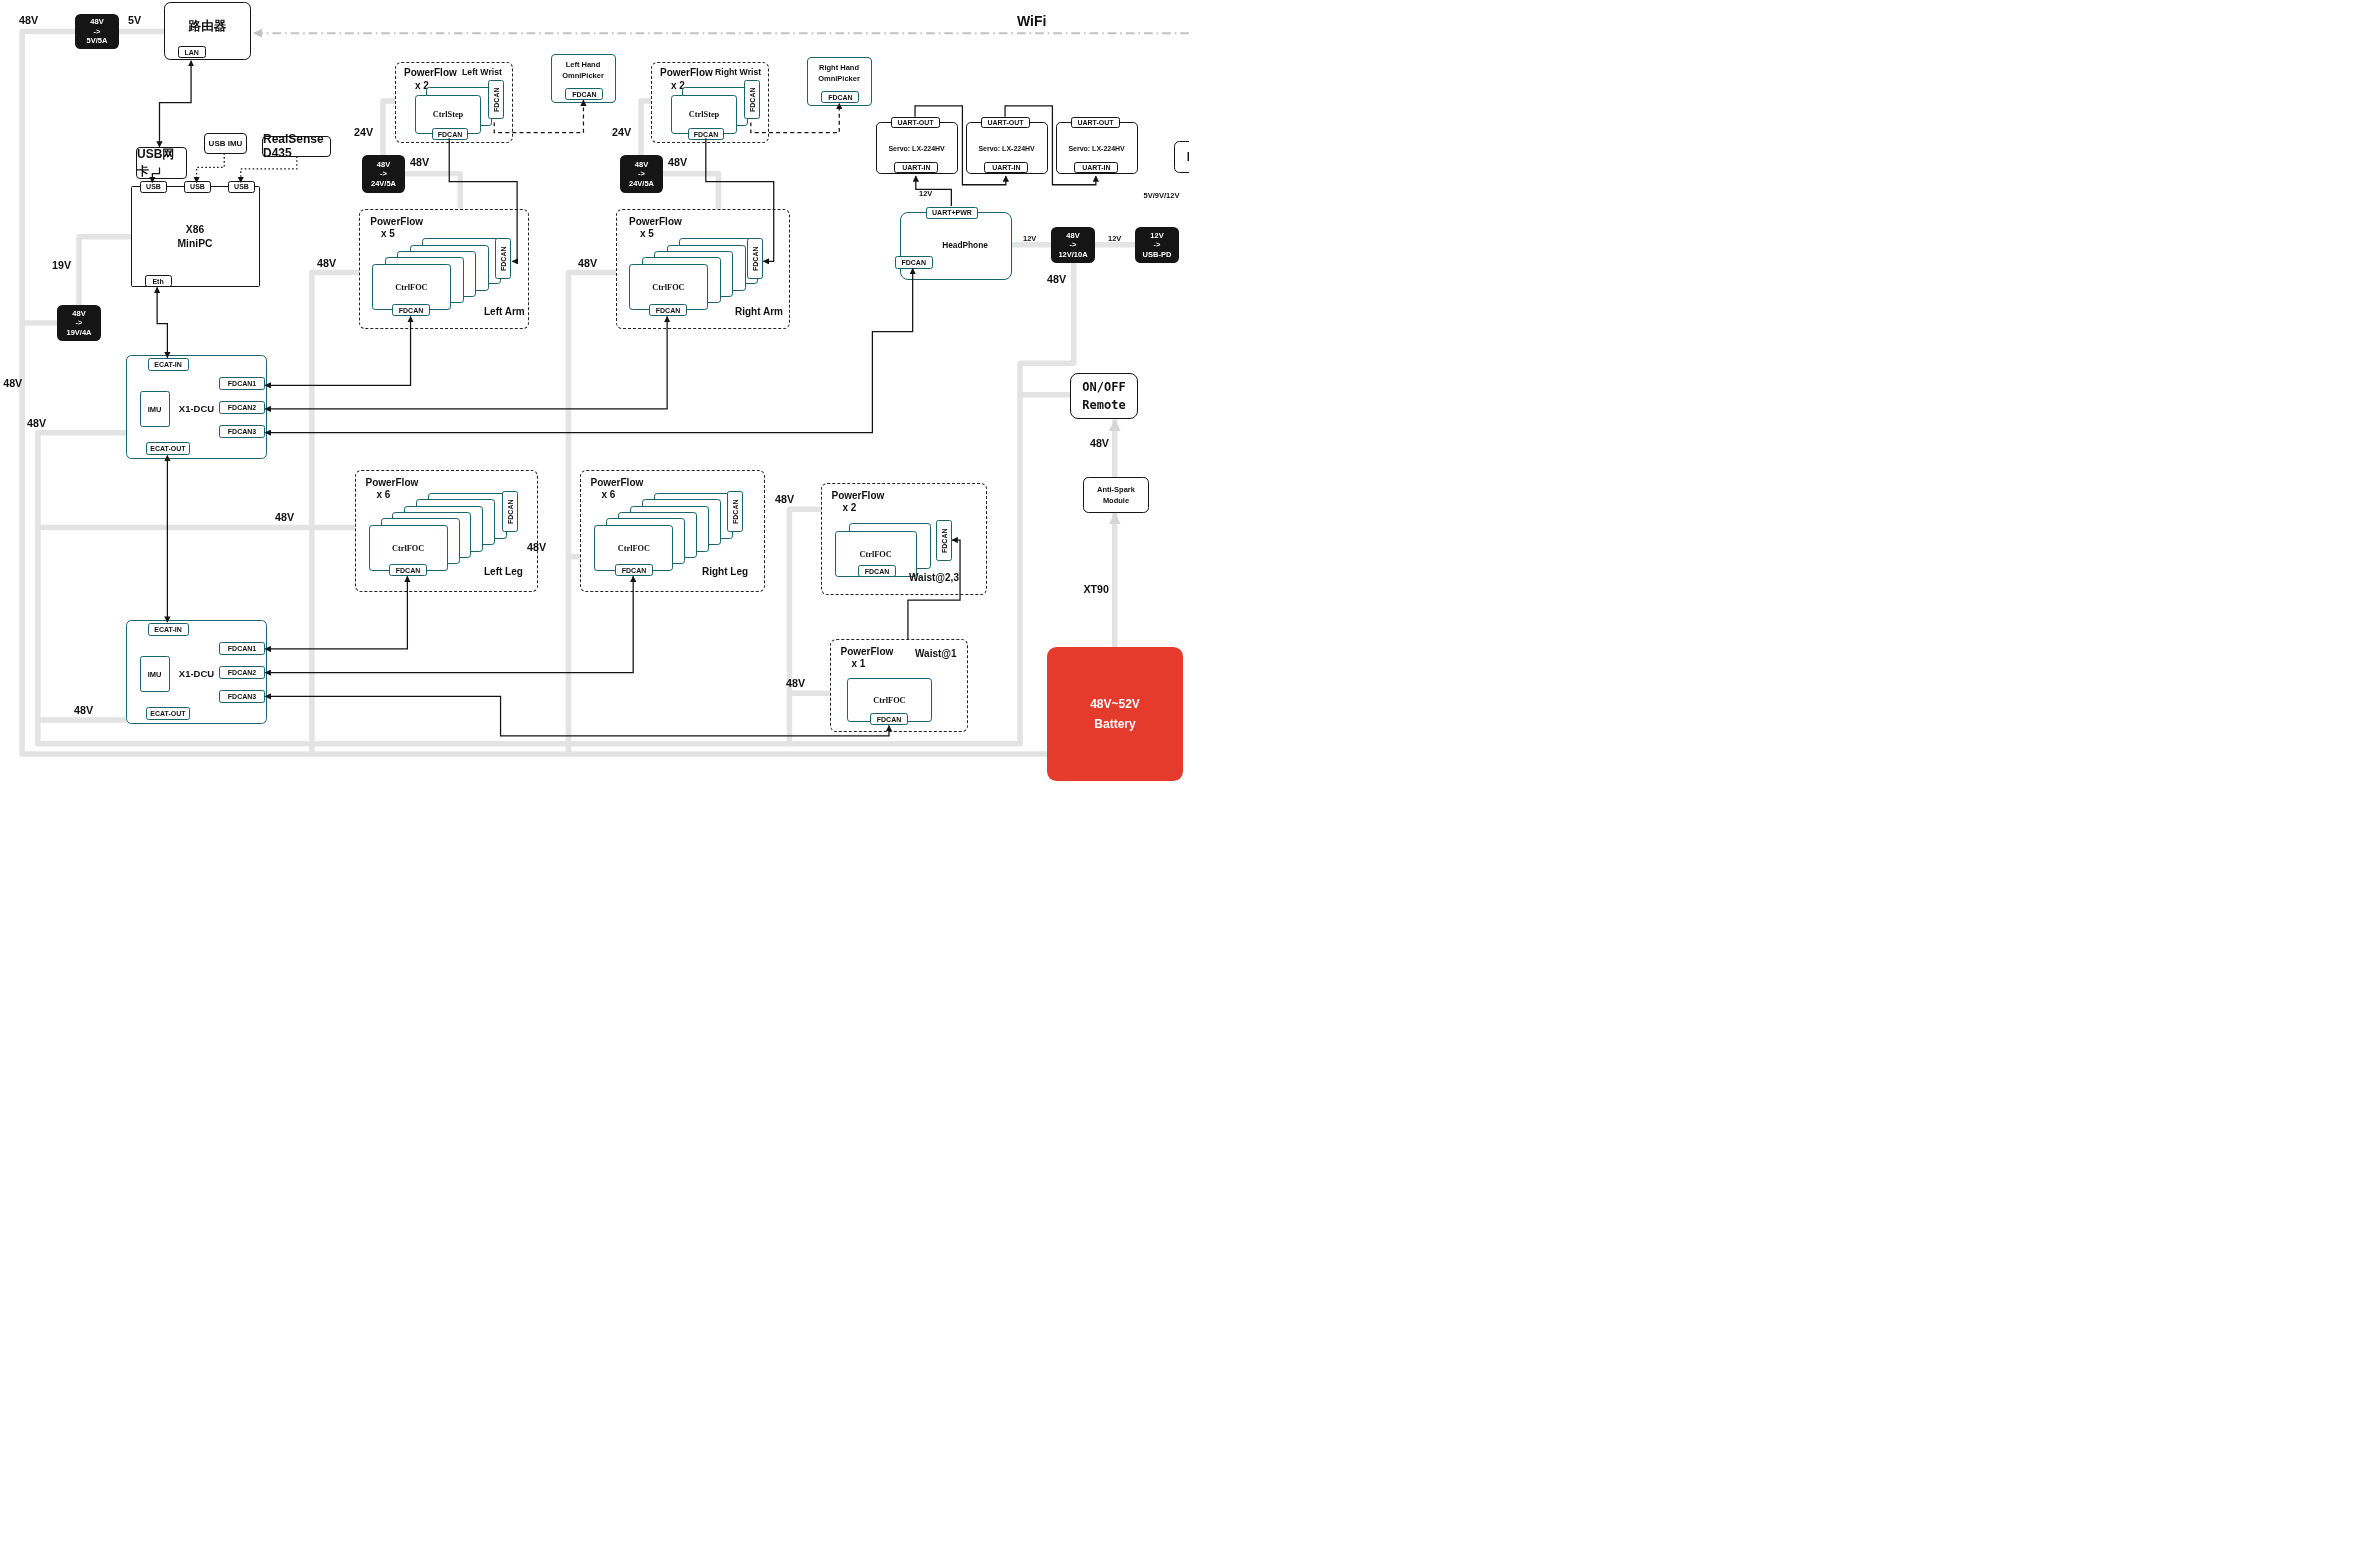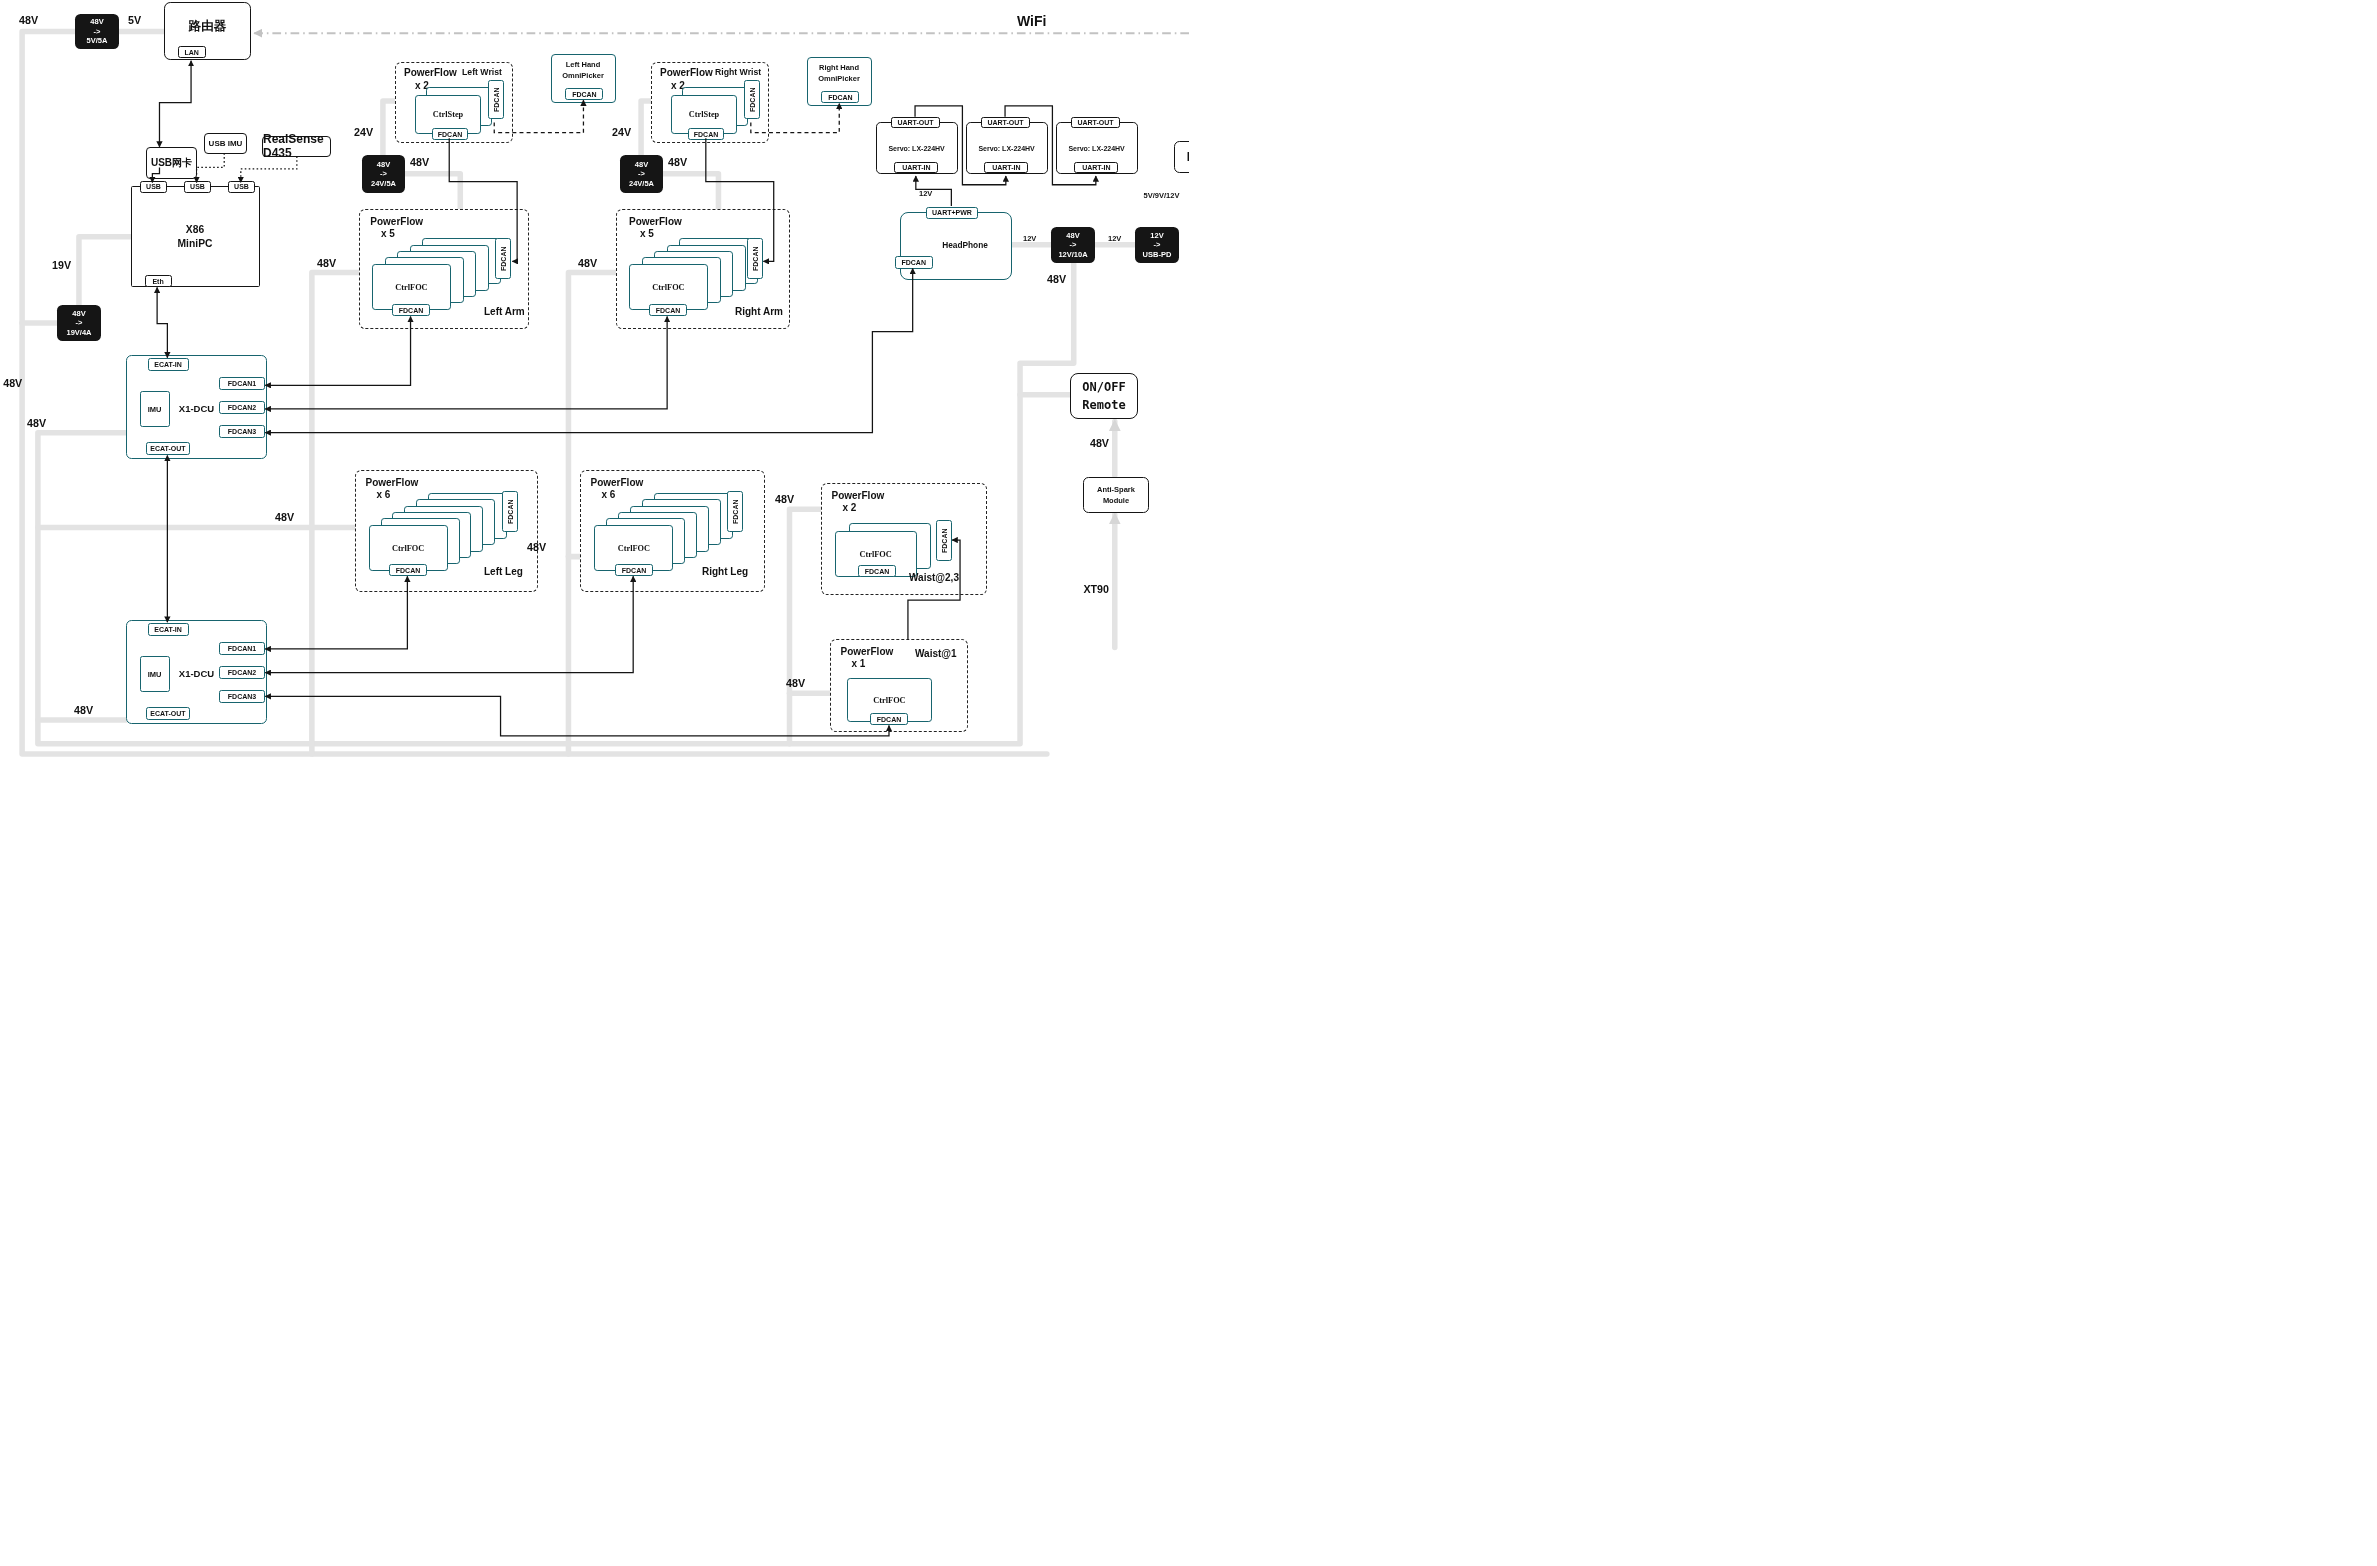--- a/index.html
+++ b/index.html
@@ -92,21 +92,21 @@
     <span>48V</span>
     <span>-&gt;</span>
     <span>12V/10A</span>
   </div>
   <div class="a conv" style="left:1135px;top:227px;width:44px;height:36px">
     <span>12V</span>
     <span>-&gt;</span>
     <span>USB-PD</span>
   </div>
 
-  <div class="a bb ctr" style="left:146px;top:147px;width:51px;height:32px;font-size:10px">USB网卡</div>
+  <div class="a bb ctr" style="left:136px;top:147px;width:51px;height:32px;font-size:12px">USB网卡</div>
   <div class="a bb ctr" style="left:204px;top:133px;width:43px;height:20.5px;font-size:8px">USB IMU</div>
   <div class="a bb ctr" style="left:262px;top:136px;width:69px;height:20.5px;font-size:12px">RealSense D435</div>
 
   <div class="a bb" style="left:131px;top:186px;width:129px;height:101px;border-radius:1.6px">
     <div class="a btab" style="left:8px;top:-6.3px;width:27px;height:12px">USB</div>
     <div class="a btab" style="left:52px;top:-6.3px;width:27px;height:12px">USB</div>
     <div class="a btab" style="left:96px;top:-6.3px;width:27px;height:12px">USB</div>
     <div class="a col" style="left:0;top:24px;width:126px;height:52px;font-size:10.3px;line-height:1.35">
       <span>X86</span>
       <span>MiniPC</span>
@@ -265,20 +265,24 @@
   <div class="a bb col mono" style="left:1070px;top:373px;width:68px;height:46px;font-size:12px;border-radius:8px;line-height:1.5">
     <span>ON/OFF</span>
     <span>Remote</span>
   </div>
 
   <div class="a bb col" style="left:1083px;top:477px;width:66px;height:36px;font-size:7.5px;border-radius:5.5px;line-height:1.5">
     <span>Anti-Spark</span>
     <span>Module</span>
   </div>
 
+  <div class="a col" style="left:1047px;top:647px;width:136px;height:134px;background:#e43b2c;color:#fff;border-radius:9.5px;font-size:12px;line-height:1.7">
+    <span>48V~52V</span>
+    <span>Battery</span>
+  </div>
 
   <div class="a v" style="left:19px;top:14px">48V</div>
   <div class="a v" style="left:128px;top:14px">5V</div>
   <div class="a v" style="left:52px;top:259px">19V</div>
   <div class="a v" style="left:3.2px;top:377px">48V</div>
   <div class="a v" style="left:27px;top:417px">48V</div>
   <div class="a v" style="left:74px;top:704px">48V</div>
   <div class="a v" style="left:354px;top:126px">24V</div>
   <div class="a v" style="left:410px;top:156px">48V</div>
   <div class="a v" style="left:317px;top:257px">48V</div>

